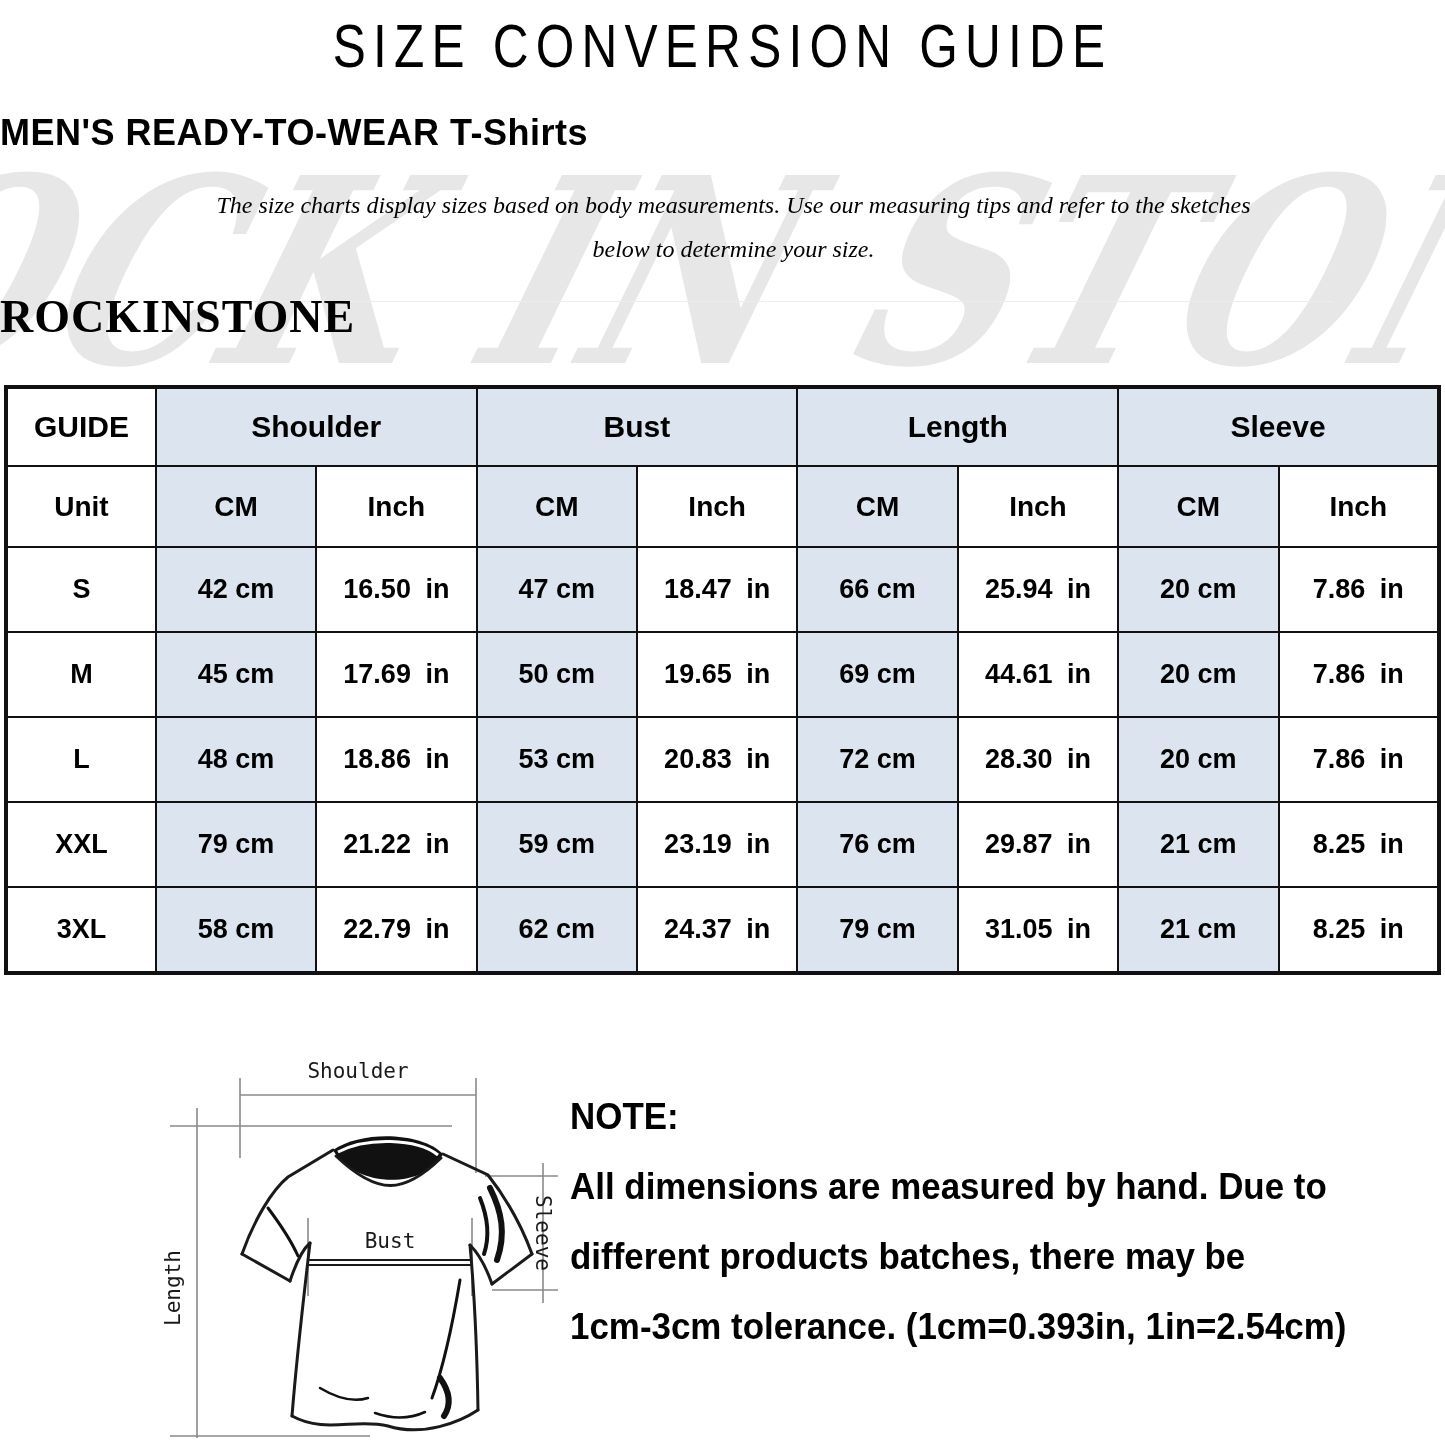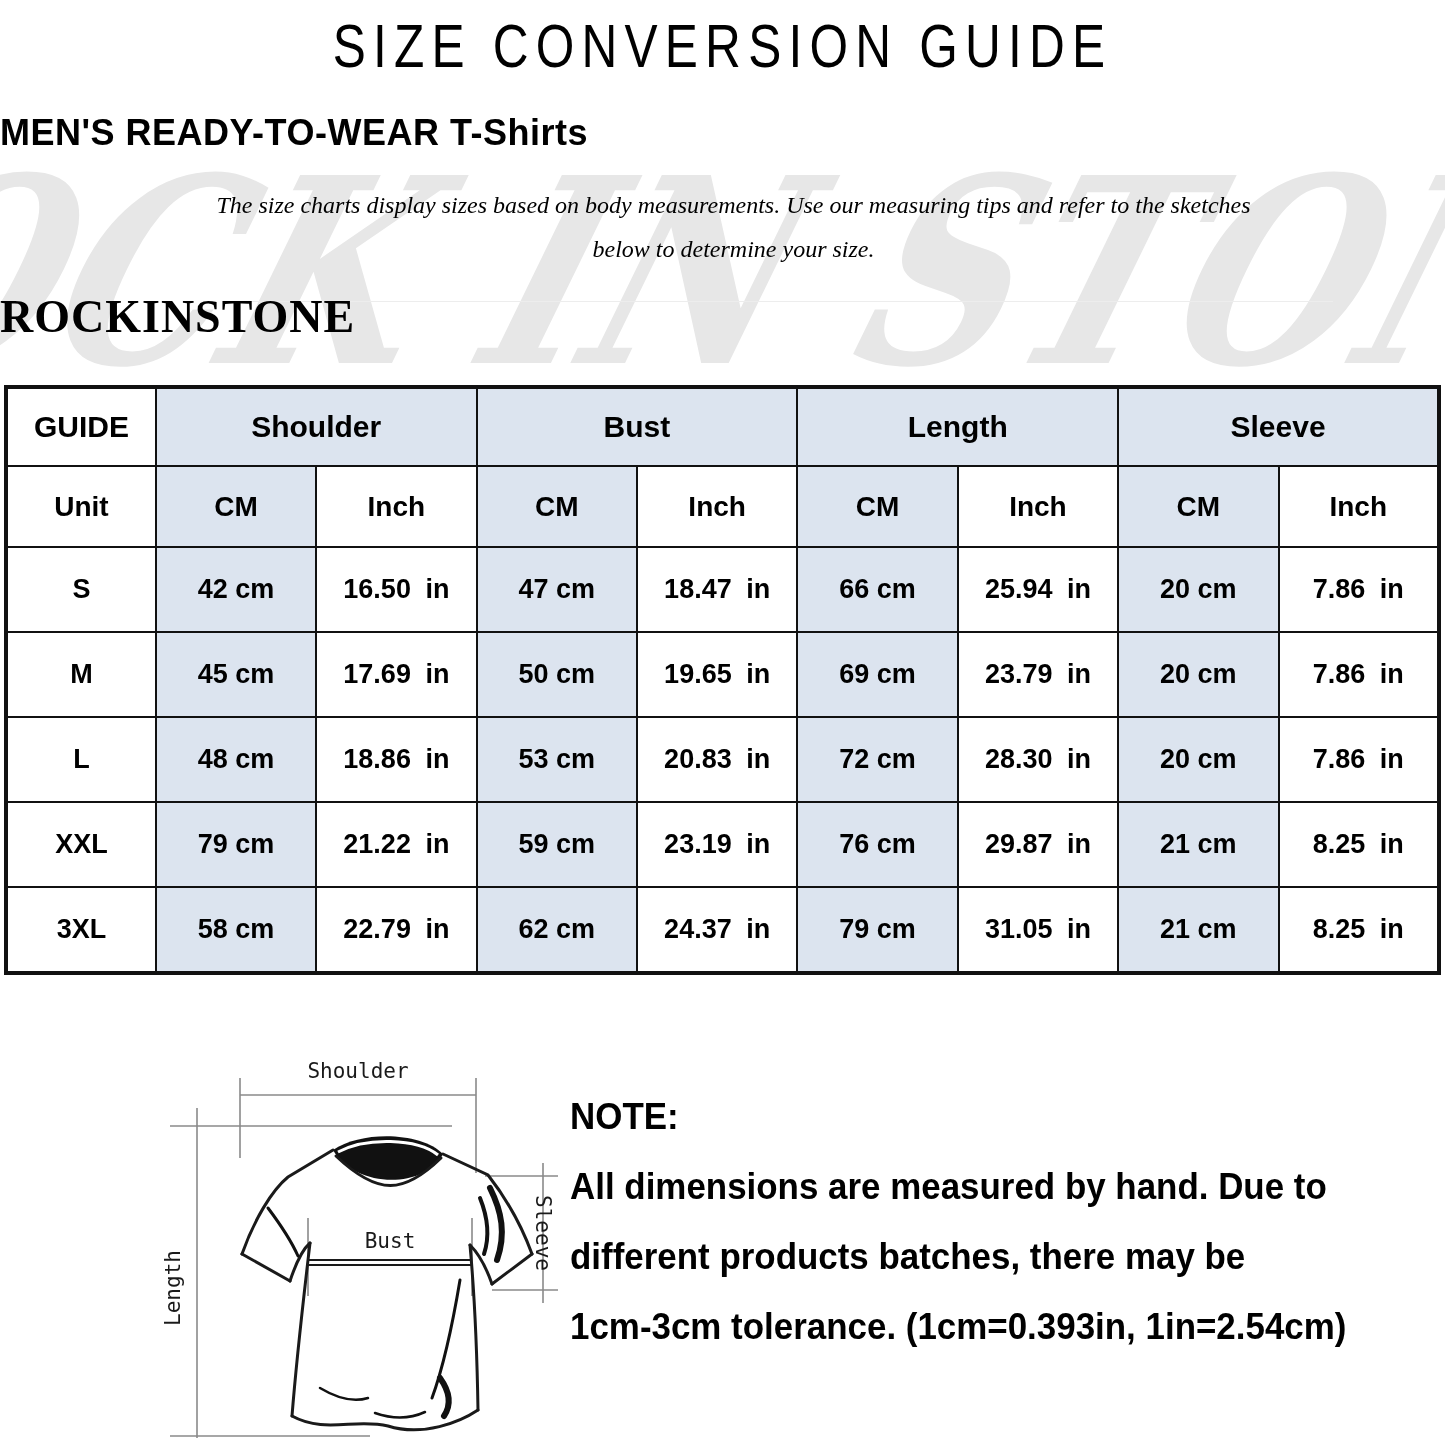--- a/index.html
+++ b/index.html
@@ -106,21 +106,21 @@
           <td class="blue cm">20 cm</td>
           <td class="white inch">7.86 in</td>
         </tr>
         <tr class="row-data">
           <td class="white">M</td>
           <td class="blue cm">45 cm</td>
           <td class="white inch">17.69 in</td>
           <td class="blue cm">50 cm</td>
           <td class="white inch">19.65 in</td>
           <td class="blue cm">69 cm</td>
-          <td class="white inch">23.79 in</td>
+          <td class="white inch">44.61 in</td>
           <td class="blue cm">20 cm</td>
           <td class="white inch">7.86 in</td>
         </tr>
         <tr class="row-data">
           <td class="white">L</td>
           <td class="blue cm">48 cm</td>
           <td class="white inch">18.86 in</td>
           <td class="blue cm">53 cm</td>
           <td class="white inch">20.83 in</td>
           <td class="blue cm">72 cm</td>

